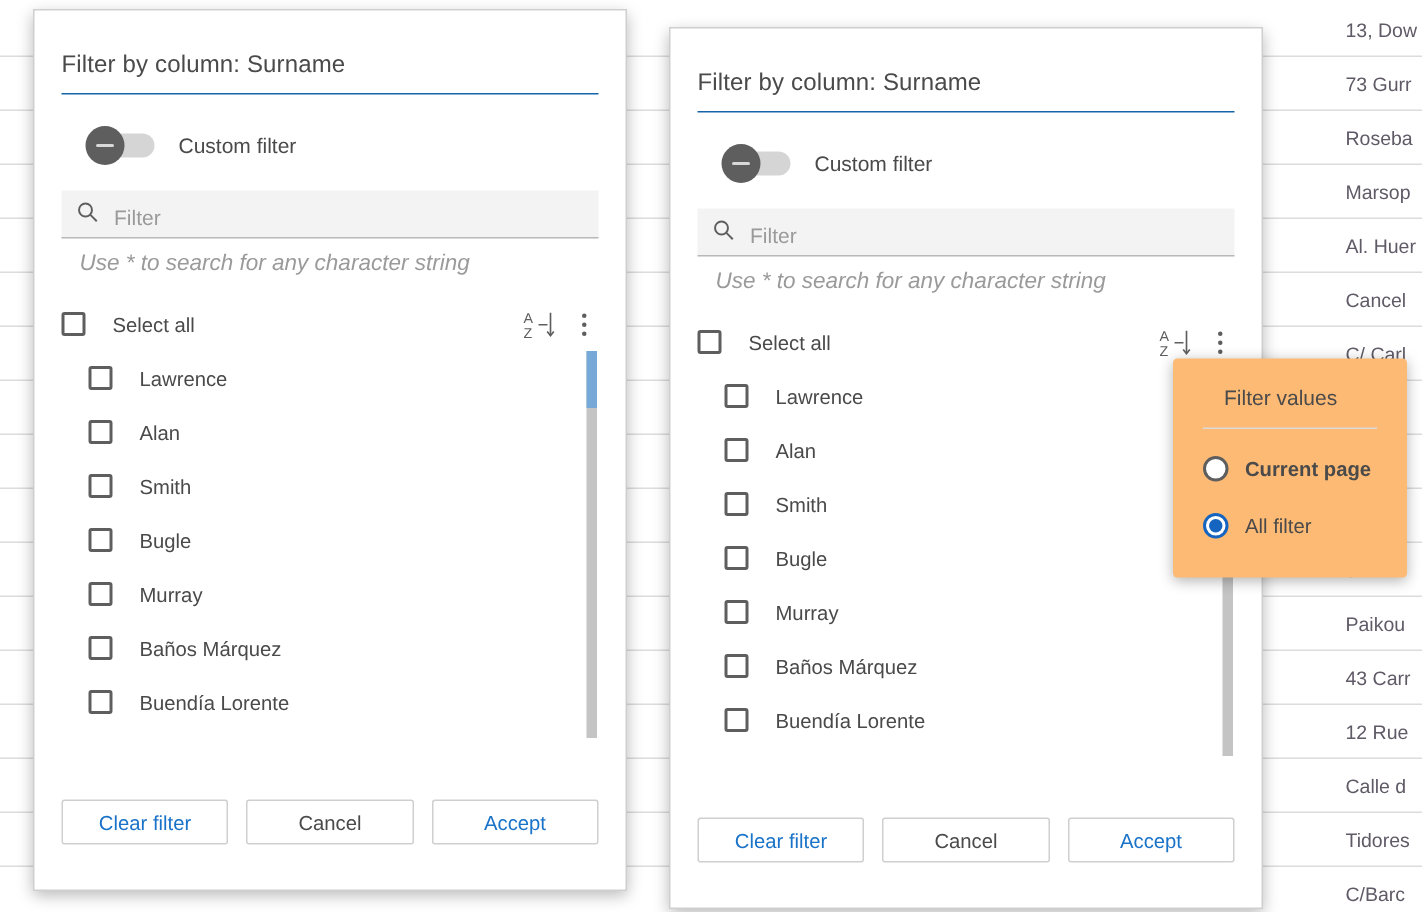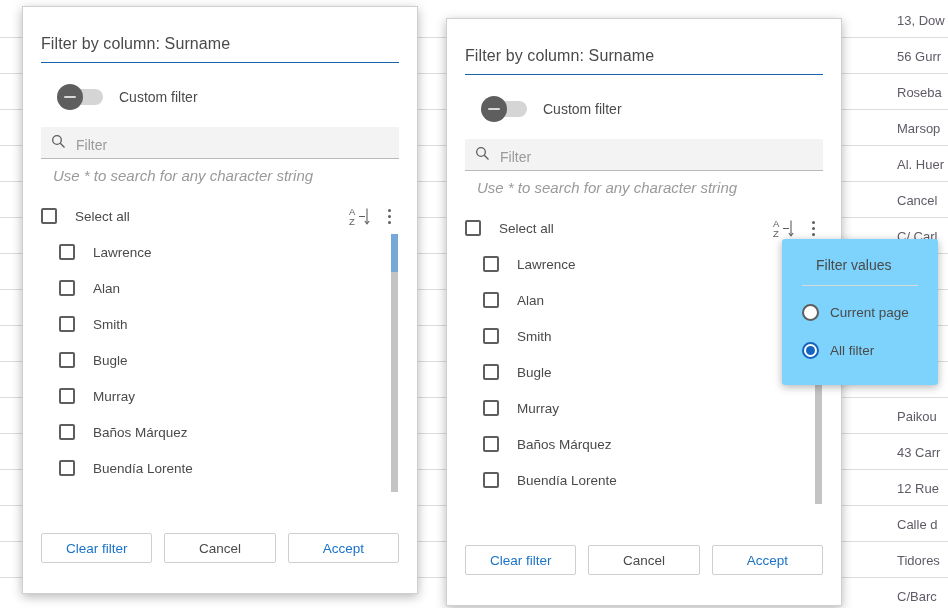--- a/index.html
+++ b/index.html
@@ -107,48 +107,48 @@
     flex: 1; height: 30px; background: #fff;
     border: 1px solid #cfcfcf; border-radius: 2px;
     font-family: inherit; font-size: 13.5px; color: #1a73c8;
     cursor: pointer; display: flex; align-items: center; justify-content: center;
   }
   .btn.neutral { color: #4a4a4a; }
 
   
   .popup {
     position: absolute; left: 782px; top: 239px; width: 156px; height: 146px;
-    background: #7dd3fc; border-radius: 3px;
+    background: #fdba74; border-radius: 3px;
     box-shadow: 0 2px 9px rgba(0,0,0,0.30);
     padding: 0 16px;
   }
   .popup-title { font-size: 14px; color: #4a4a4a; padding-top: 18px; text-align: left; padding-left: 18px; }
   .popup-rule { height: 1px; background: #dadada; margin: 12px 4px 0 4px; }
   .radio-row { display: flex; align-items: center; height: 32px; margin-top: 6px; padding-left: 4px; }
-  .radio-row:first-of-type { margin-top: 10px; }
+  .radio-row:first-of-type { margin-top: 10px; font-weight: bold; }
   .radio {
     width: 17px; height: 17px; border-radius: 50%;
     border: 2px solid #5e5e5e; background: #fff; flex: none;
     display: flex; align-items: center; justify-content: center;
   }
   .radio.on { border-color: #1565c0; }
   .radio.on .dot { width: 9px; height: 9px; border-radius: 50%; background: #1565c0; }
   .radio-label { margin-left: 11px; font-size: 13.5px; color: #4a4a4a; }
 </style>
 </head>
 <body>
 
 <div id="root">
 
   <div class="bg-table" id="bgTable">
       <div class="bg-row" style="top: 2px;">
         <div class="bg-cell">13, Dow</div>
       </div>
       <div class="bg-row" style="top: 38px;">
-        <div class="bg-cell">56 Gurr</div>
+        <div class="bg-cell">73 Gurr</div>
       </div>
       <div class="bg-row" style="top: 74px;">
         <div class="bg-cell">Roseba</div>
       </div>
       <div class="bg-row" style="top: 110px;">
         <div class="bg-cell">Marsop</div>
       </div>
       <div class="bg-row" style="top: 146px;">
         <div class="bg-cell">Al. Huer</div>
       </div>

